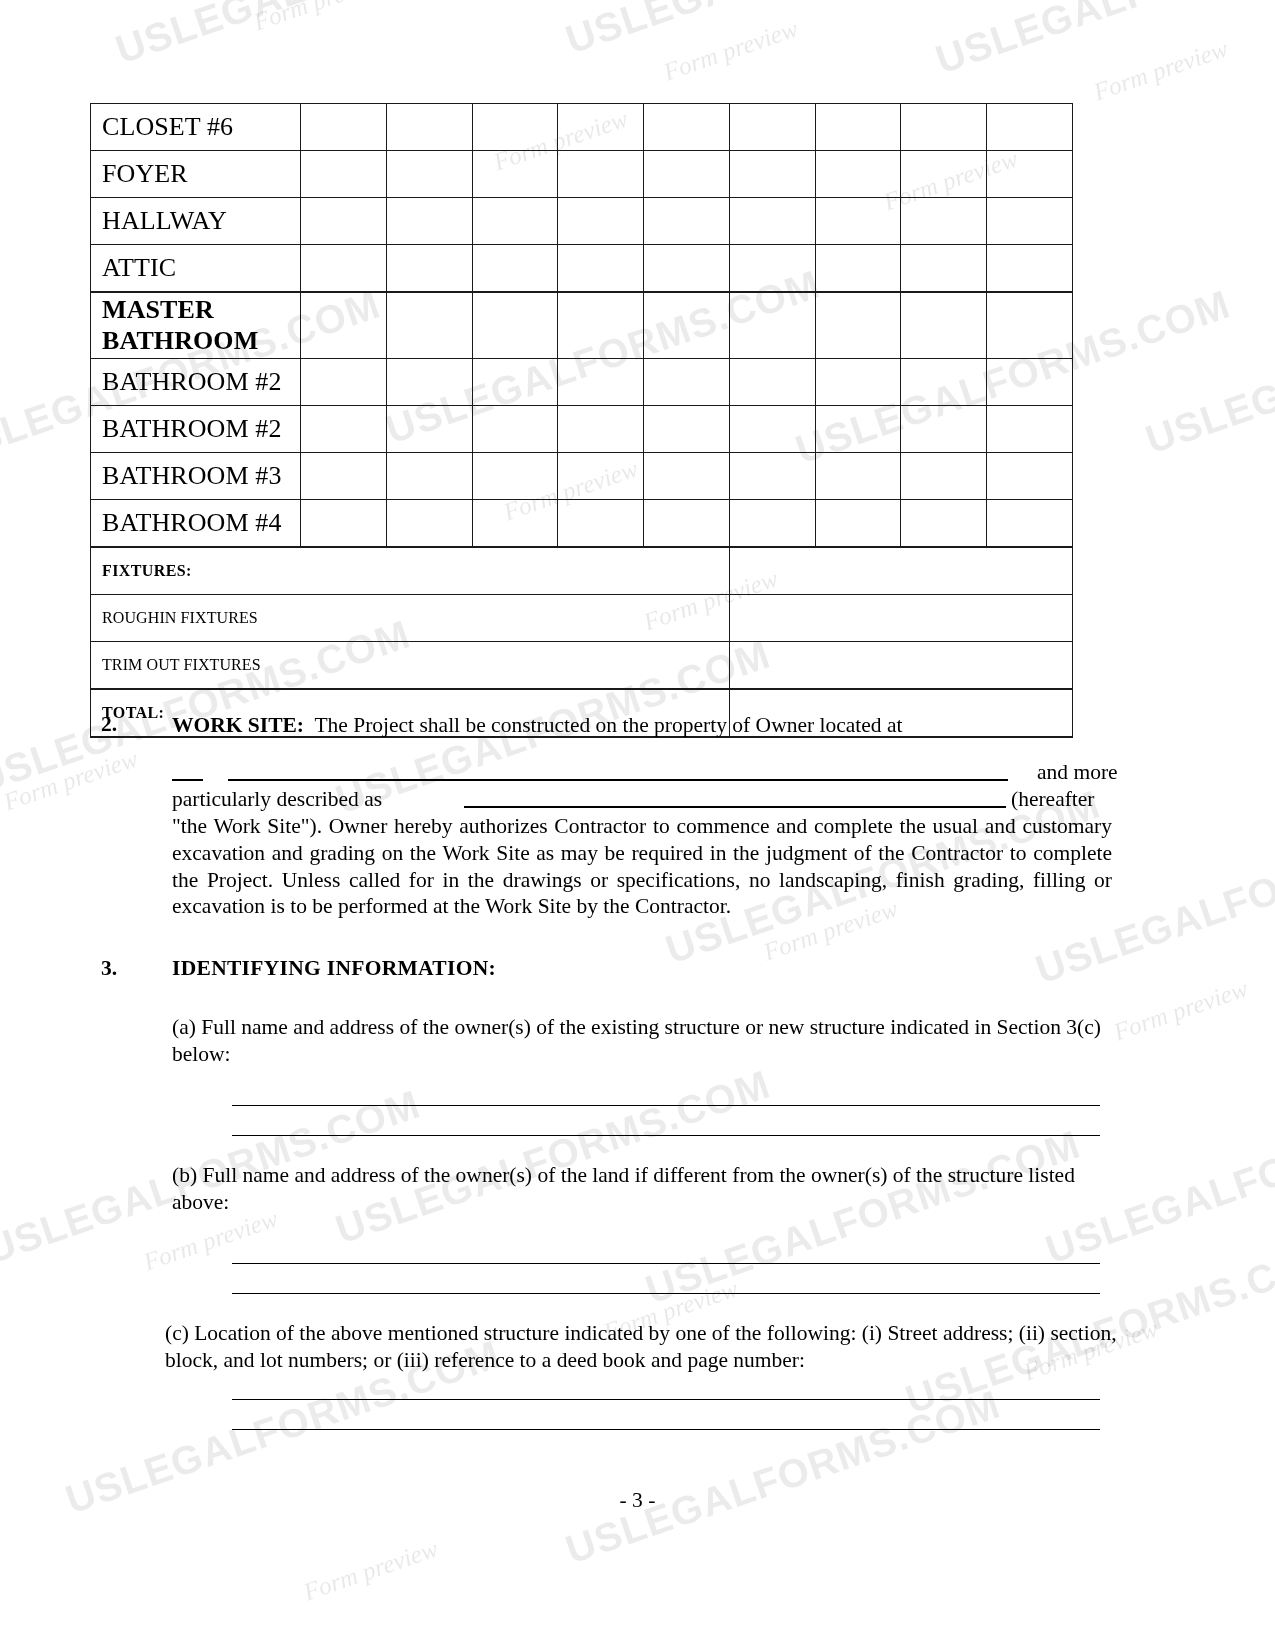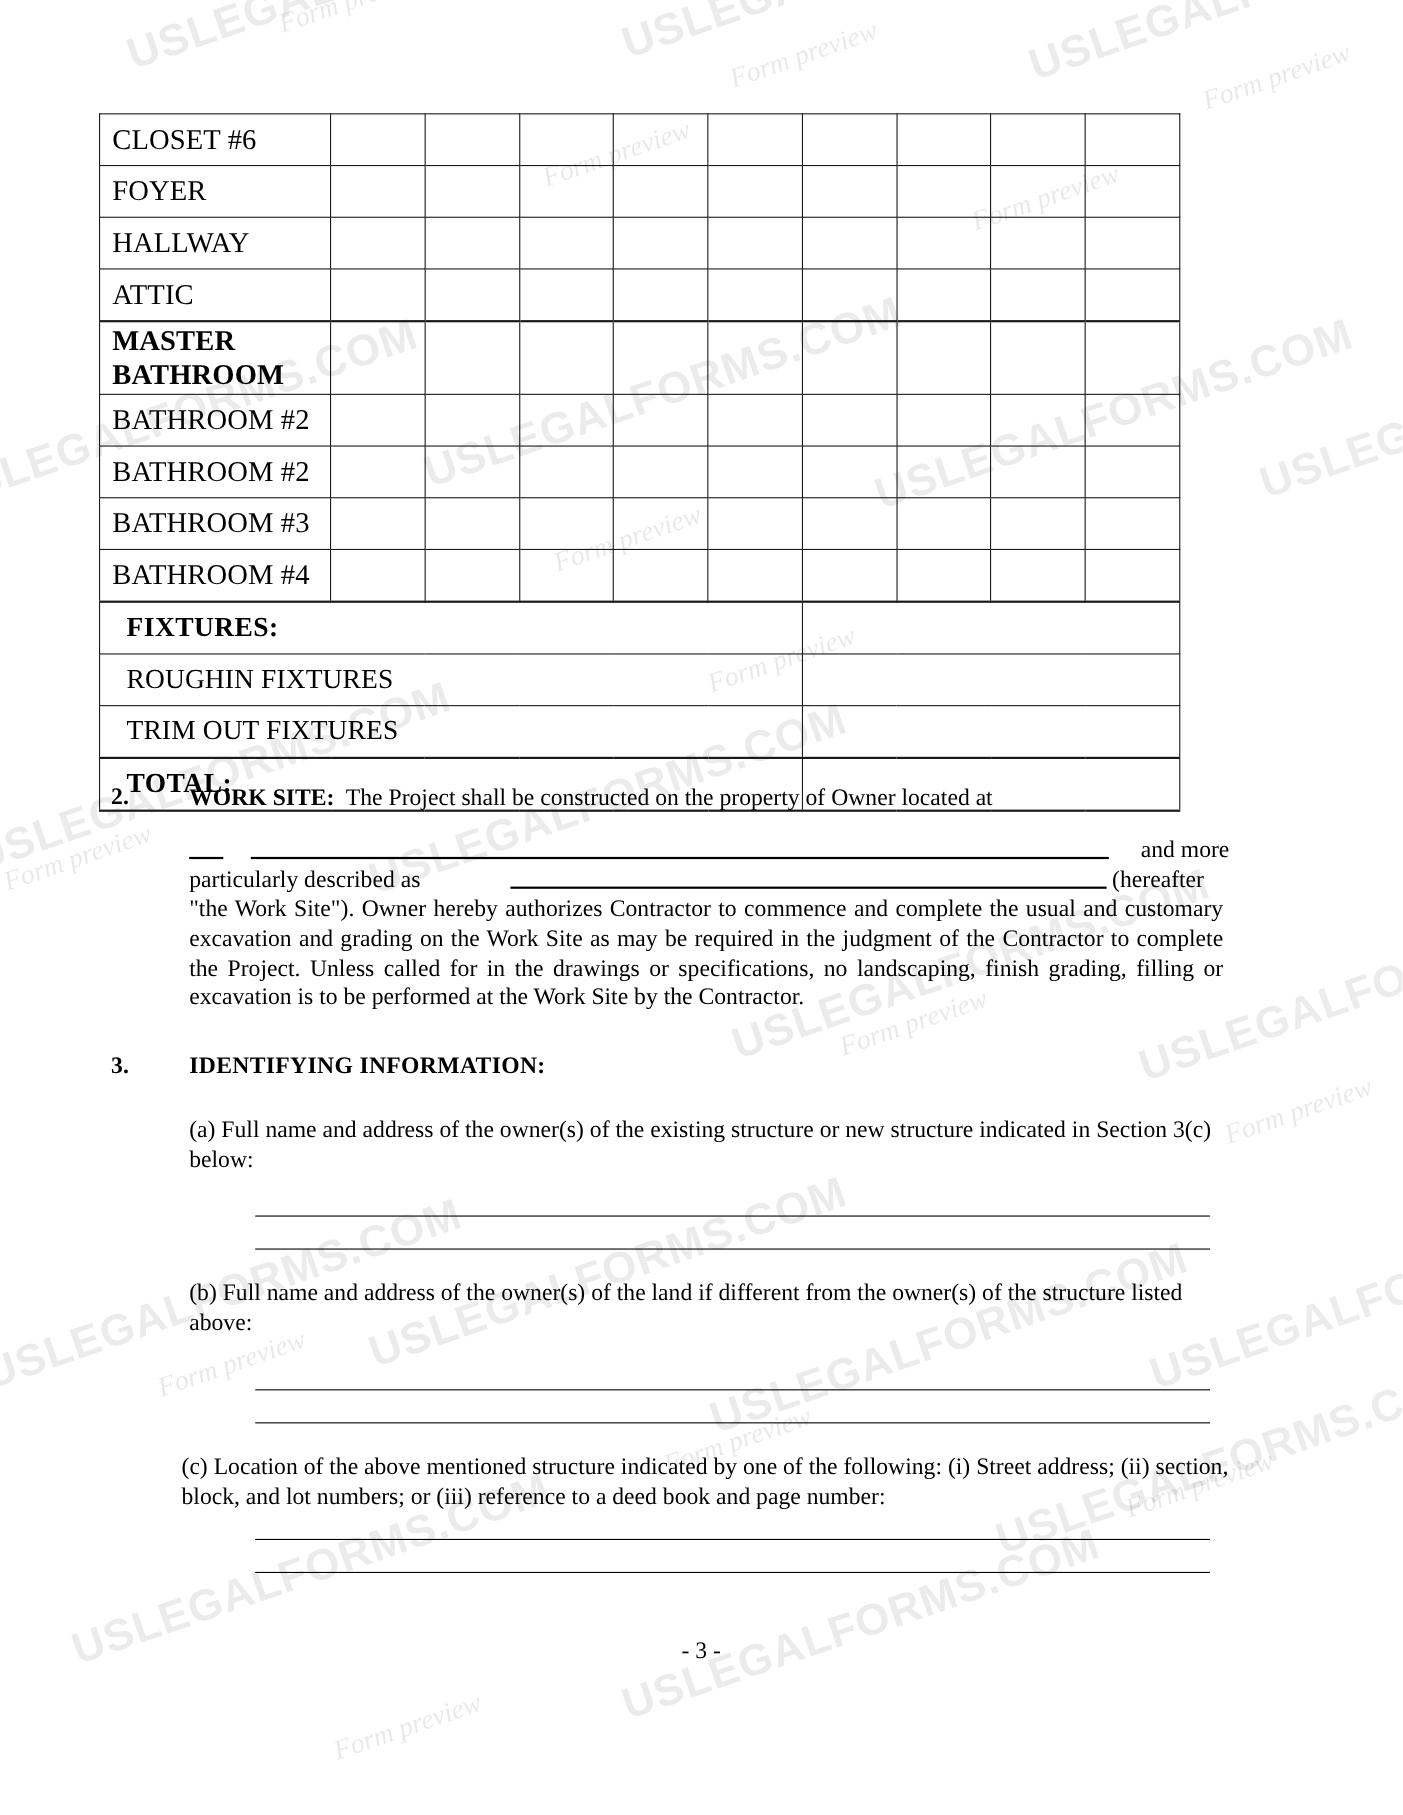--- a/index.html
+++ b/index.html
@@ -67,22 +67,22 @@
   .sheet-table td.room {
     padding: 2px 0 2px 11px;
     font-size: 26px;
     line-height: 1.18;
     letter-spacing: 0.1px;
   }
   .sheet-table tr.tall td { height: 57px; }
   .sheet-table td.blankcell { }
 
   .sheet-table td.section-label {
-    padding: 2px 0 2px 24px;
-    font-size: 25px;
+    padding: 2px 0 2px 11px;
+    font-size: 16px;
     letter-spacing: 0.1px;
   }
   .sheet-table td.section-label.bold {
     font-weight: bold;
     letter-spacing: 0.4px;
   }
   .sheet-table tr.thick-top td { border-top-width: 2.6px; font-weight: bold; }
   .sheet-table tr.thick-bottom td { border-bottom-width: 2.6px; }
   .numlabel {
     position: absolute;

